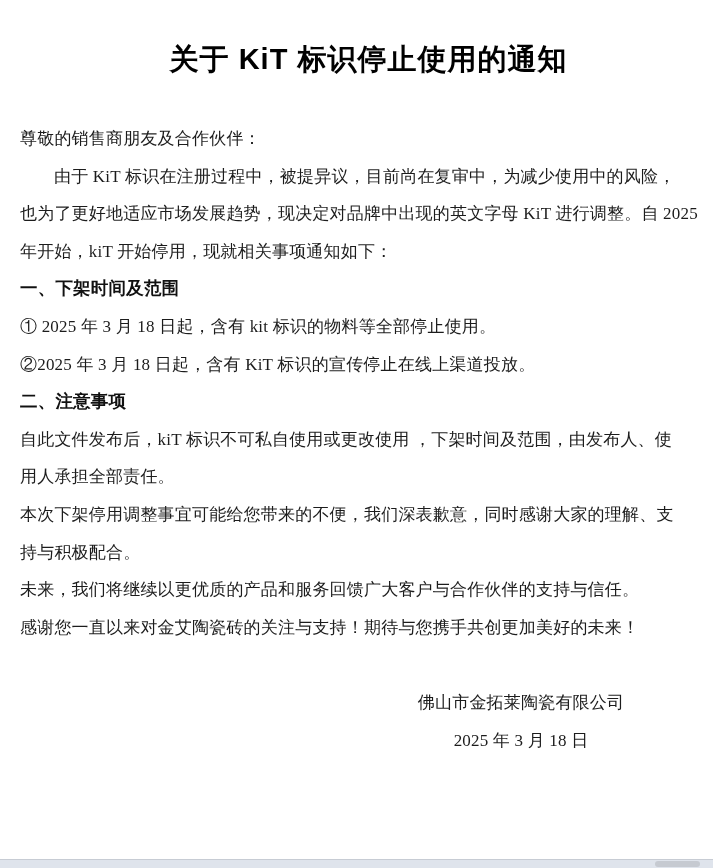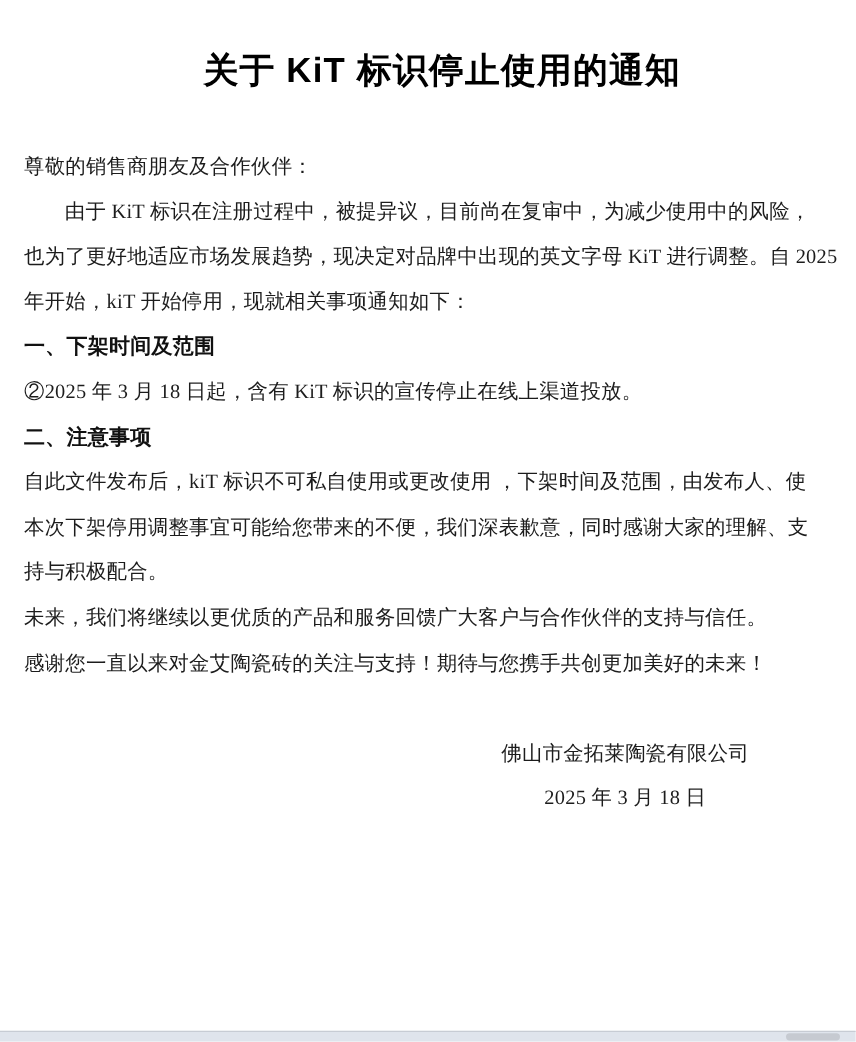--- a/index.html
+++ b/index.html
@@ -89,24 +89,26 @@
 
   <div class="doc-body">
 
     <div class="line">尊敬的销售商朋友及合作伙伴：</div>
 
     <div class="line indent">由于 KiT 标识在注册过程中，被提异议，目前尚在复审中，为减少使用中的风险，</div>
     <div class="line">也为了更好地适应市场发展趋势，现决定对品牌中出现的英文字母 KiT 进行调整。自 2025</div>
     <div class="line">年开始，kiT 开始停用，现就相关事项通知如下：</div>
 
     <div class="line heading">一、下架时间及范围</div>
+    <div class="line">① 2025 年 3 月 18 日起，含有 kit 标识的物料等全部停止使用。</div>
     <div class="line">②2025 年 3 月 18 日起，含有 KiT 标识的宣传停止在线上渠道投放。</div>
 
     <div class="line heading">二、注意事项</div>
     <div class="line">自此文件发布后，kiT 标识不可私自使用或更改使用 ，下架时间及范围，由发布人、使</div>
+    <div class="line">用人承担全部责任。</div>
     <div class="line">本次下架停用调整事宜可能给您带来的不便，我们深表歉意，同时感谢大家的理解、支</div>
     <div class="line">持与积极配合。</div>
     <div class="line">未来，我们将继续以更优质的产品和服务回馈广大客户与合作伙伴的支持与信任。</div>
     <div class="line">感谢您一直以来对金艾陶瓷砖的关注与支持！期待与您携手共创更加美好的未来！</div>
 
     <div class="signature">
       <div class="line">佛山市金拓莱陶瓷有限公司</div>
       <div class="line">2025 年 3 月 18 日</div>
     </div>
 

